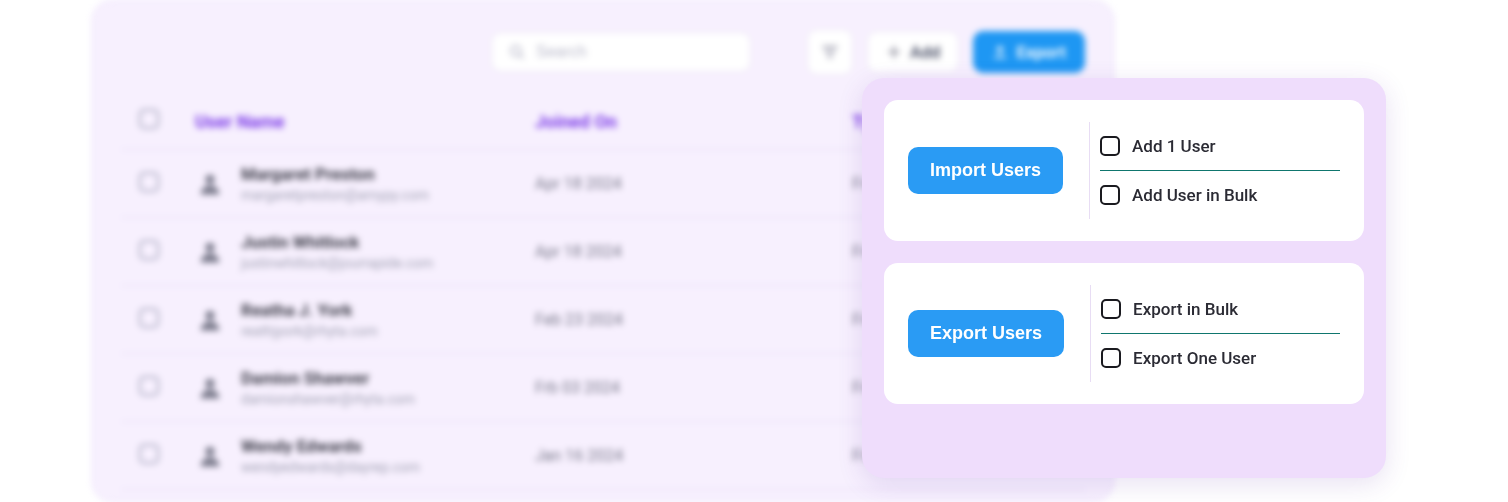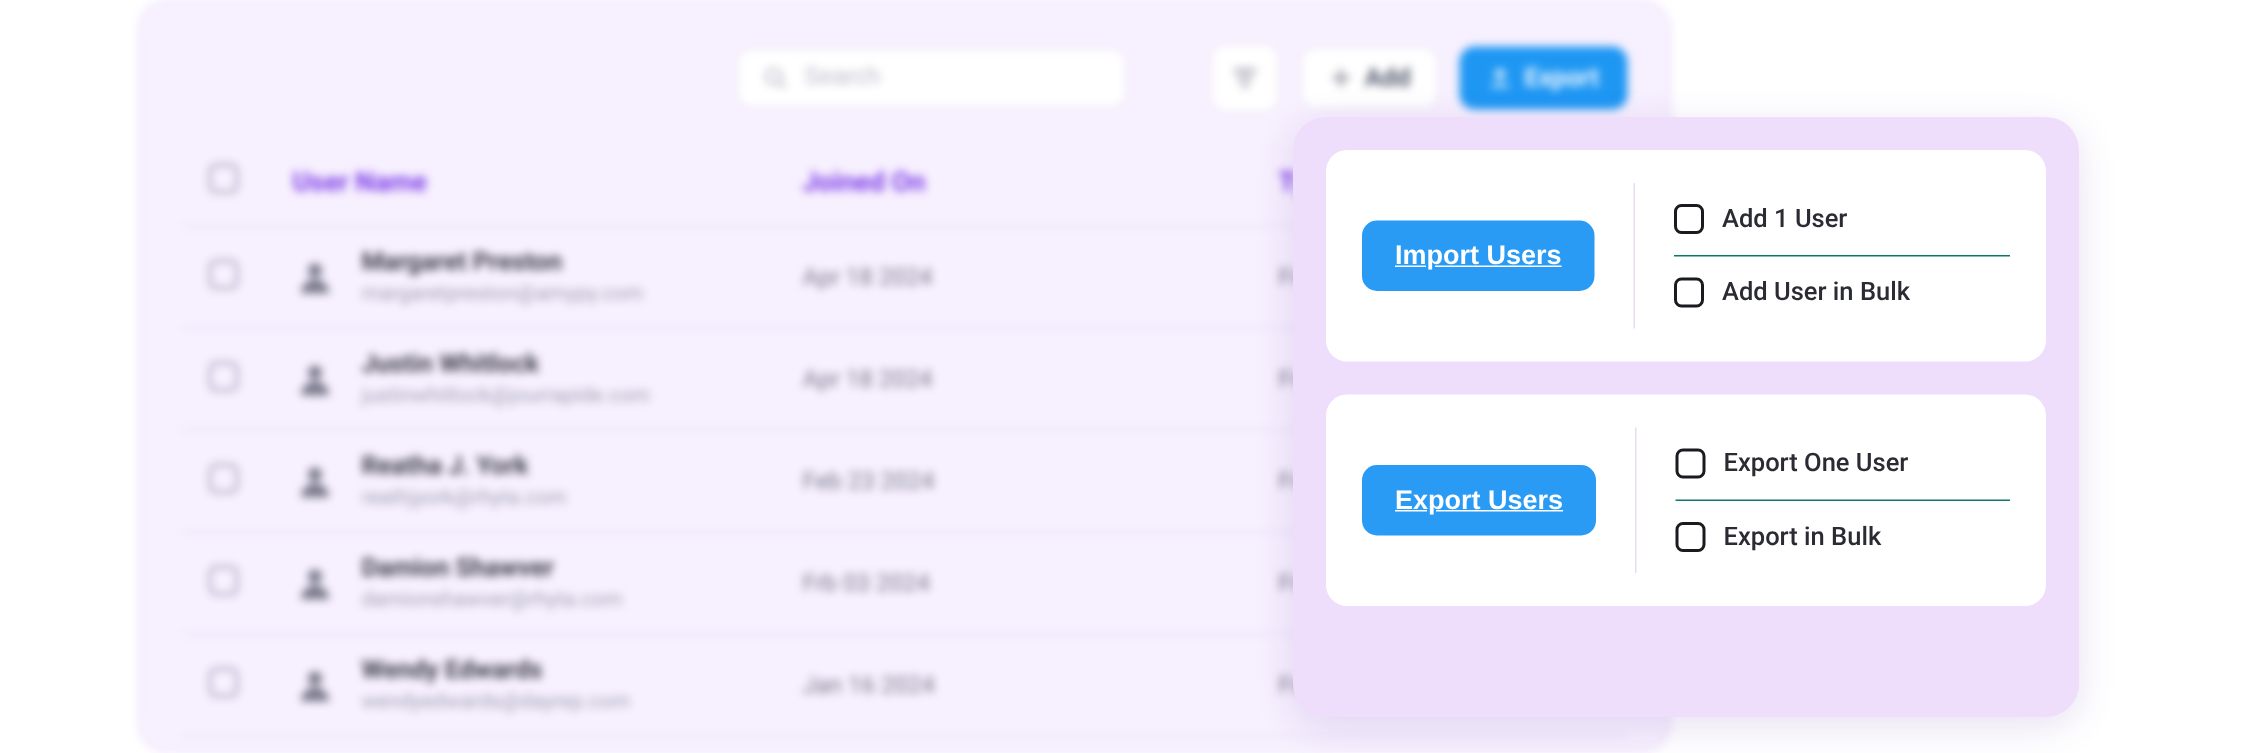--- a/index.html
+++ b/index.html
@@ -164,25 +164,24 @@
   .panel-btn {
     align-self: center;
     background: #2A9BF4;
     color: #fff;
     font-size: 18px;
     font-weight: 600;
     border: none;
     border-radius: 10px;
     padding: 13px 22px;
     white-space: nowrap;
-    text-decoration: underline;
   }
   .panel-options {
     border-left: 1px solid #E8DDF4;
-    padding-left: 26px;
+    padding-left: 10px;
     flex: 1;
     display: flex;
     flex-direction: column;
     justify-content: center;
   }
   .panel-opt {
     display: flex;
     align-items: center;
     gap: 12px;
     padding: 14px 0;
@@ -375,22 +374,22 @@
         <span>Add User in Bulk</span>
       </div>
     </div>
   </div>
 
   <div class="panel-card">
     <button class="panel-btn">Export Users</button>
     <div class="panel-options">
       <div class="panel-opt">
         <span class="panel-chk"></span>
-        <span>Export One User</span>
+        <span>Export in Bulk</span>
       </div>
       <div class="panel-opt">
         <span class="panel-chk"></span>
-        <span>Export in Bulk</span>
+        <span>Export One User</span>
       </div>
     </div>
   </div>
 
 </div>
 
 </body></html>

